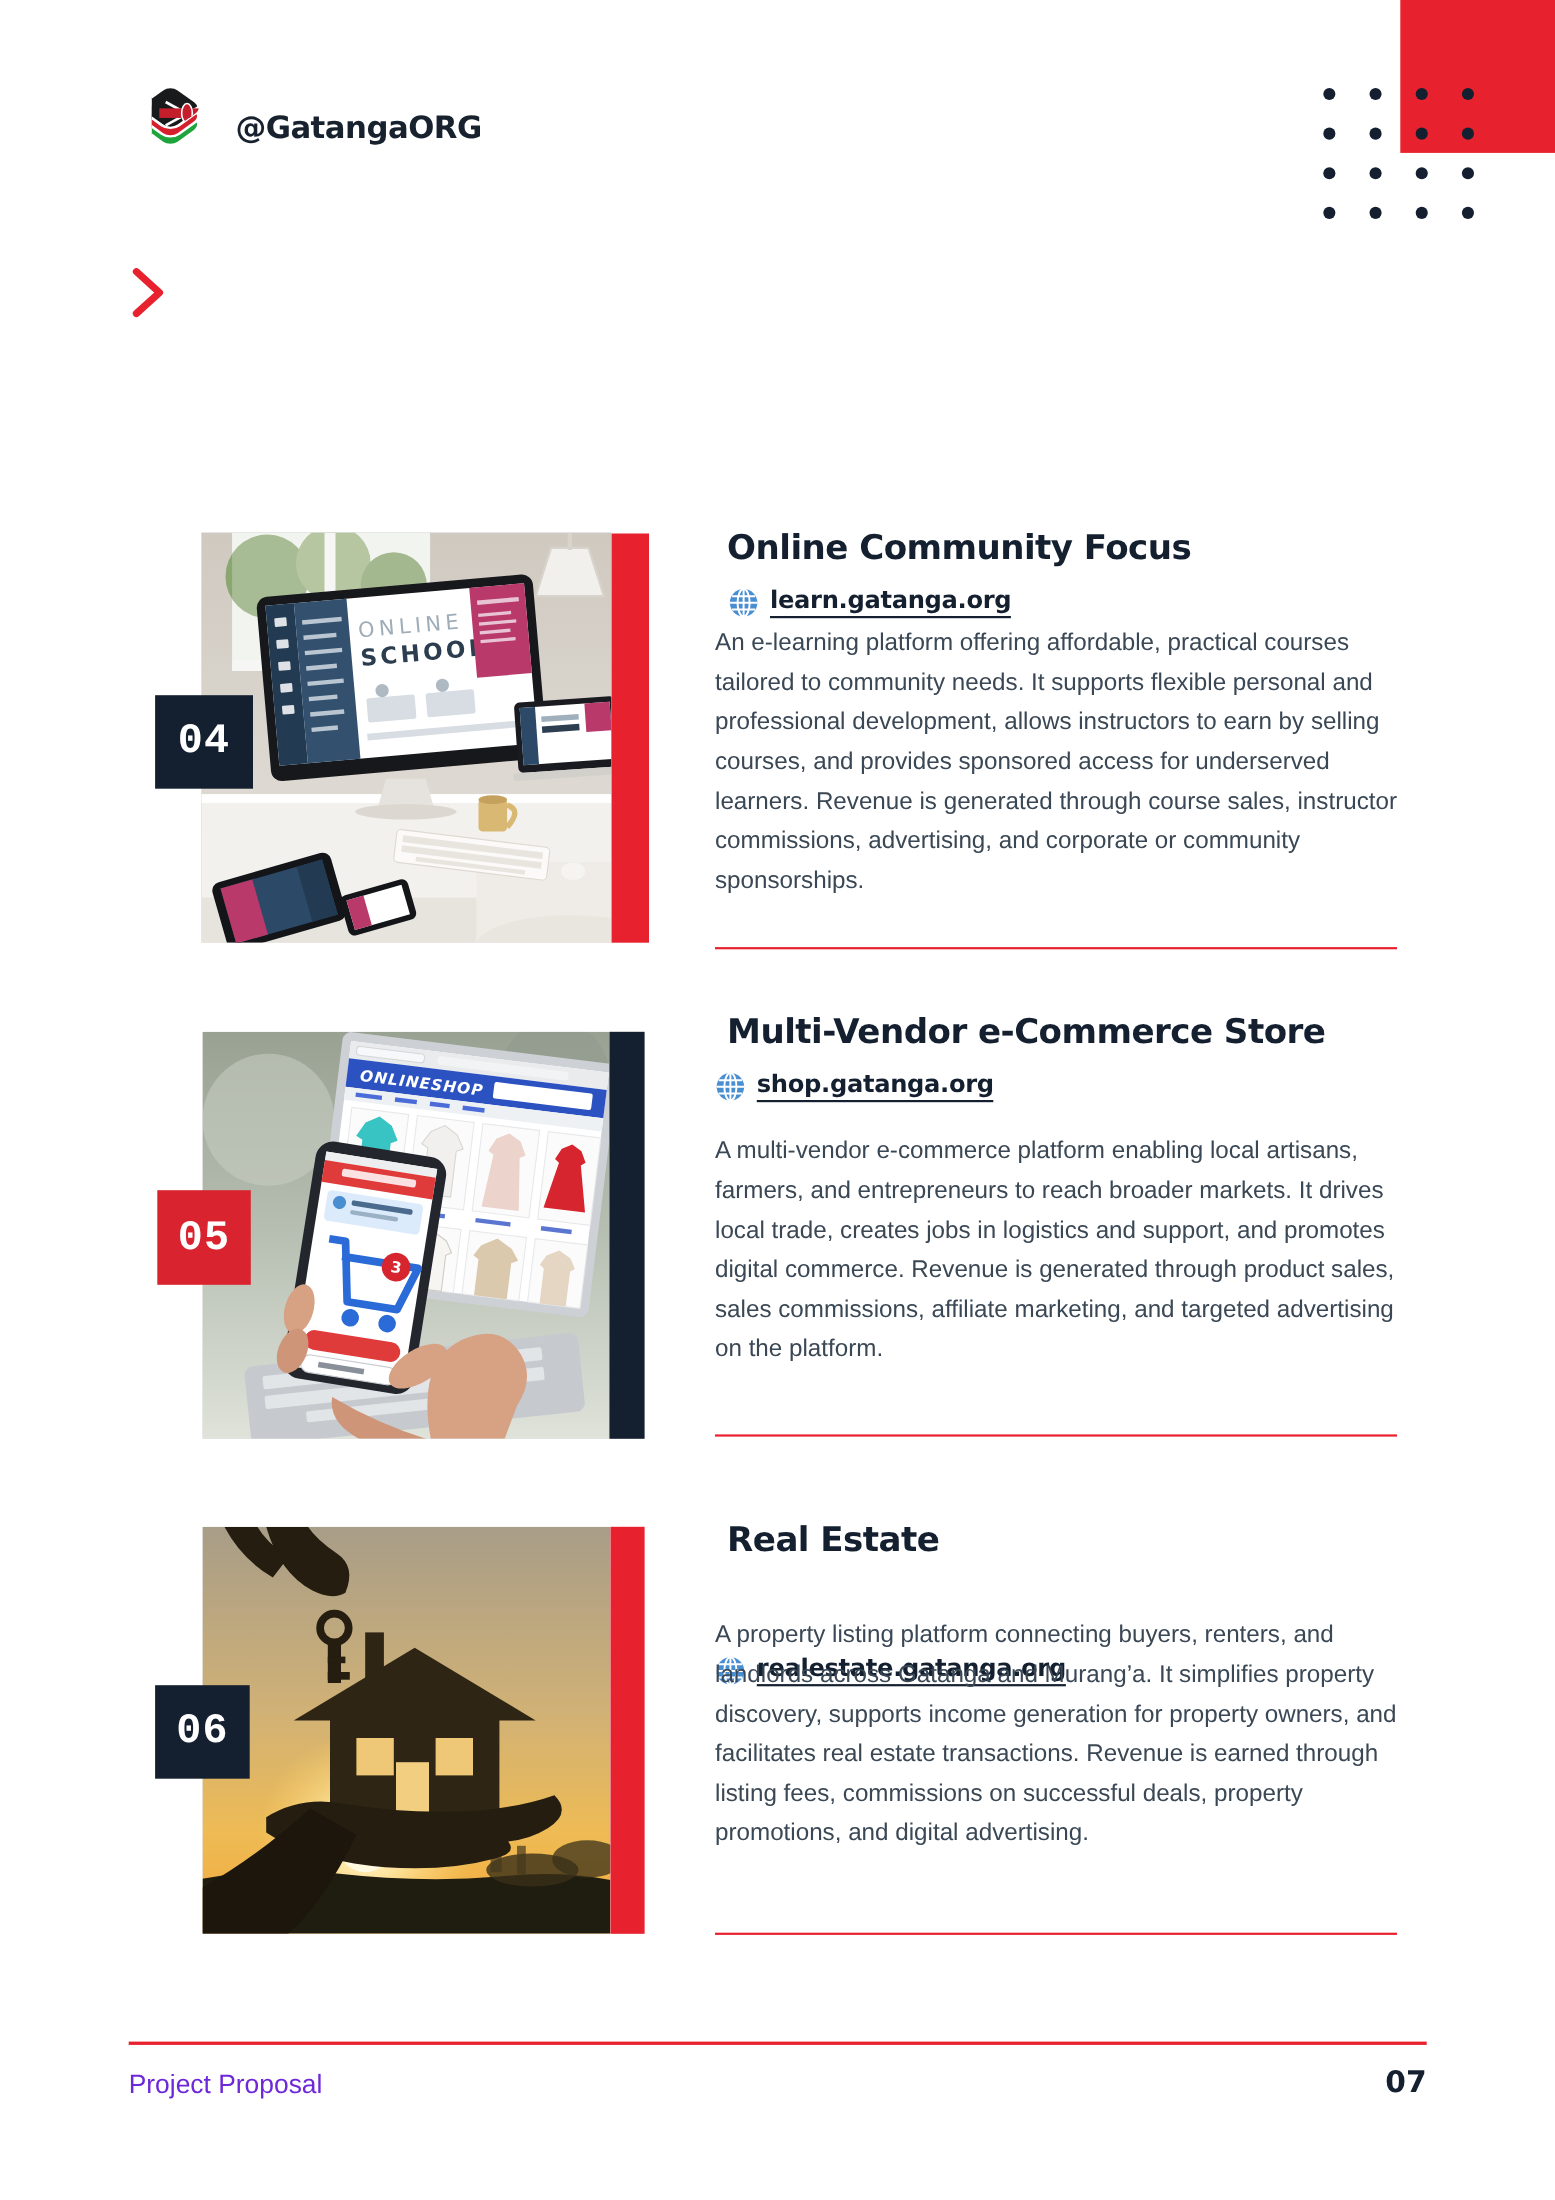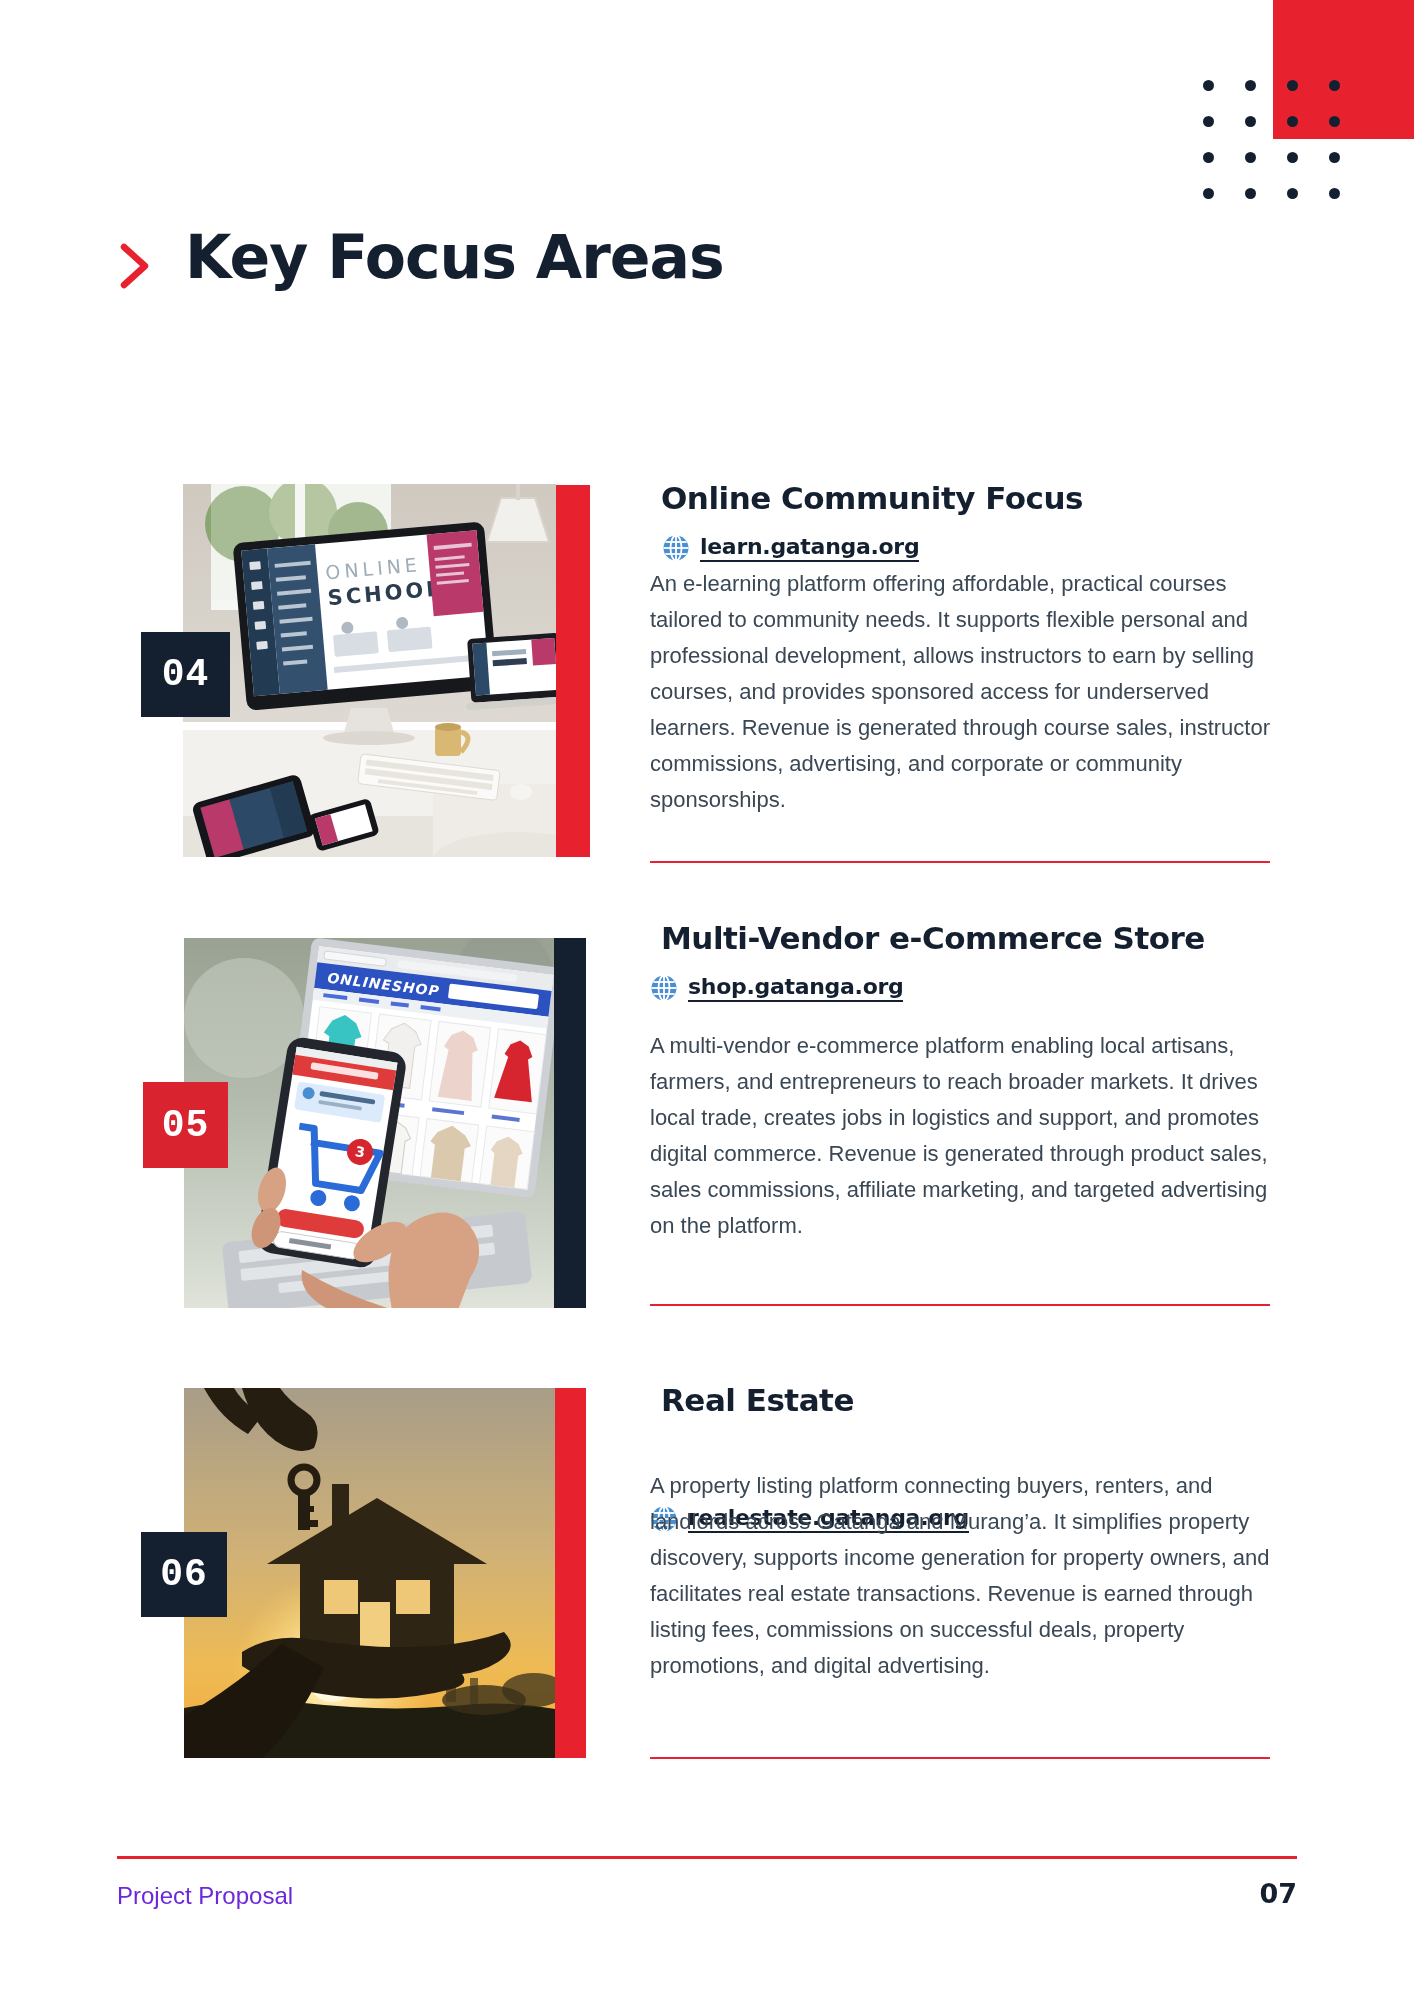--- a/index.html
+++ b/index.html
@@ -81,20 +81,45 @@
   .p2shop{font-family:"DejaVu Sans",sans-serif;font-size:14px;font-weight:bold;
           font-style:italic;fill:#ffffff;letter-spacing:1px;}
   .p2badge{font-family:"DejaVu Sans",sans-serif;font-size:14px;font-weight:bold;
            fill:#ffffff;text-anchor:middle;}
 </style>
 </head>
 <body>
 
 <div class="page">
 
+  <div class="brand">
+    <svg width="64" height="70" viewBox="0 0 66 70">
+      <g transform="translate(33,0)">
+        <g transform="translate(0,22) scale(1,0.72)">
+          <rect x="-22" y="0" width="44" height="44" rx="11" transform="rotate(45)" fill="#1da43c" stroke="#ffffff" stroke-width="3"></rect>
+        </g>
+        <g transform="translate(0,14) scale(1,0.72)">
+          <rect x="-22" y="0" width="44" height="44" rx="11" transform="rotate(45)" fill="#d61f2c" stroke="#ffffff" stroke-width="3"></rect>
+        </g>
+        <g transform="translate(0,6) scale(1,0.72)">
+          <rect x="-22" y="0" width="44" height="44" rx="11" transform="rotate(45)" fill="#181a1c" stroke="#ffffff" stroke-width="3"></rect>
+        </g>
+        <clipPath id="logoTop">
+          <rect x="-22" y="0" width="44" height="44" rx="11" transform="translate(0,6) scale(1,0.72) rotate(45)"></rect>
+        </clipPath>
+        <g clip-path="url(#logoTop)">
+          <line x1="-20" y1="12" x2="20" y2="34" stroke="#ffffff" stroke-width="2.5"></line>
+          <line x1="20" y1="12" x2="-20" y2="34" stroke="#ffffff" stroke-width="2.5"></line>
+          <rect x="-26" y="18" width="52" height="9" fill="#c41e2c"></rect>
+          <ellipse cx="0" cy="22.5" rx="5" ry="9" fill="#c41e2c" stroke="#ffffff" stroke-width="1.5"></ellipse>
+        </g>
+      </g>
+    </svg>
+    <span class="brand-name">@GatangaORG</span>
+  </div>
 
   <div class="deco-square"></div>
   <div class="deco-dots">
     <i></i>
       <i></i>
       <i></i>
       <i></i>
       <i></i>
       <i></i>
       <i></i>
@@ -105,21 +130,20 @@
       <i></i>
       <i></i>
       <i></i>
       <i></i>
       <i></i>
   </div>
 
   <svg class="chevron" width="38" height="48" viewBox="0 0 38 48">
     <polyline points="8,5 29,24 8,43" fill="none" stroke="#e8212f" stroke-width="6.5" stroke-linecap="round" stroke-linejoin="round"></polyline>
   </svg>
-  <h1 class="page-title">Key Focus Areas</h1>
 
   <section class="s1">
     <div class="photo">
       <svg viewBox="0 0 373 373" width="373" height="373">
         <defs>
           <linearGradient id="p1wall" x1="0" y1="0" x2="0" y2="1">
             <stop offset="0" stop-color="#cfc9c0"></stop>
               <stop offset="1" stop-color="#e6e2dc"></stop>
           </linearGradient>
         </defs>

